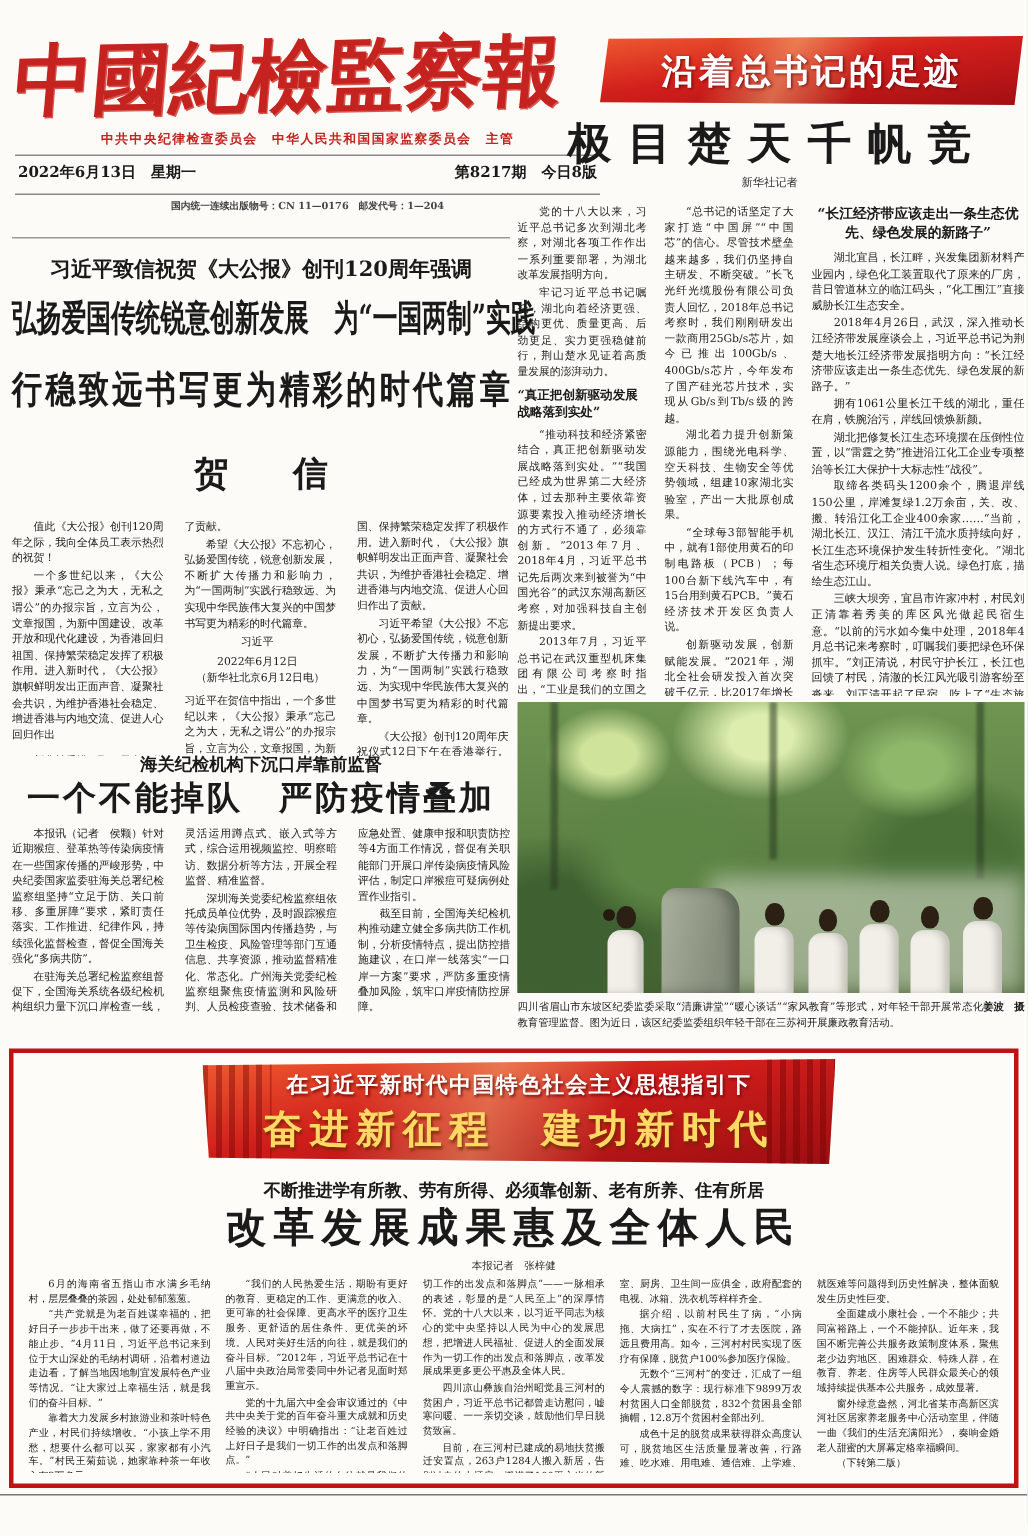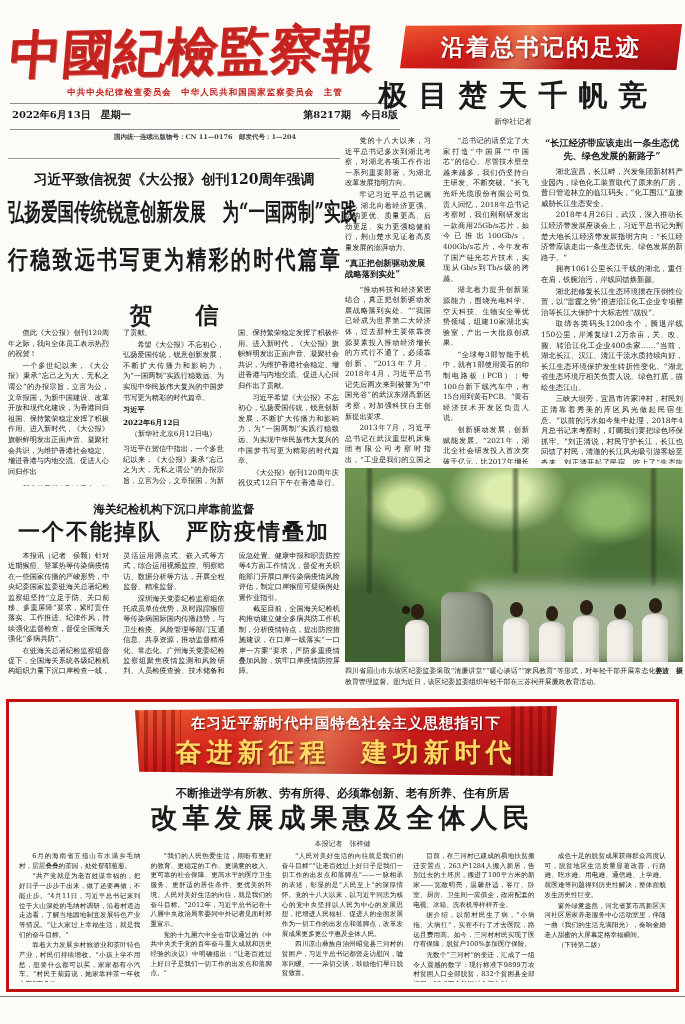--- a/index.html
+++ b/index.html
@@ -36,23 +36,23 @@
   .fp-sub{font-weight:bold;font-size:8.4px;line-height:11.5px;margin:4px 0;text-indent:0;text-align:left;}
   .fp-sub2{font-weight:bold;font-size:9.2px;line-height:13px;margin:0 0 5px 0;text-indent:0;text-align:center;}
   .cont p:first-child{text-indent:0;}
   
   .lh-kicker{left:8px;top:171px;width:332px;text-align:center;font-size:14px;font-weight:bold;}
   .h1a{left:8px;top:197px;width:332px;height:26px;font-size:16.5px;font-weight:900;
       text-align:justify;text-align-last:justify;transform:scaleY(1.45);transform-origin:center top;white-space:nowrap;}
   .h1b{left:8px;top:243px;width:332px;height:30px;font-size:20px;font-weight:900;
       text-align:justify;text-align-last:justify;transform:scaleY(1.25);transform-origin:center top;white-space:nowrap;}
   .hexin-title{left:8px;top:300px;width:332px;text-align:center;font-size:23px;font-weight:900;letter-spacing:10px;text-indent:10px;}
-  .letter-cols{left:8px;top:328px;width:332px;height:158px;display:flex;gap:14px;}
+  .letter-cols{left:8px;top:346px;width:332px;height:158px;display:flex;gap:14px;}
   .l-col{width:101px;font-size:7.2px;line-height:10.6px;text-align:justify;overflow:hidden;}
-  .sign{text-align:left;font-weight:bold;margin:2px 4px 1px 0;text-indent:0;}
+  .sign{text-align:center;font-weight:normal;margin:2px 4px 1px 0;text-indent:0;}
   .sign-note{text-align:center;text-indent:0;margin-bottom:4px;}
   .news-gap{margin-top:7px;}
   
   .cu-kicker{left:8px;top:502px;width:332px;text-align:center;font-size:11.5px;font-weight:bold;}
   .cu-headline{left:8px;top:517px;width:332px;text-align:center;font-size:22px;font-weight:900;letter-spacing:2px;}
   .cu-body{left:8px;top:551px;width:332px;height:146px;column-count:3;column-gap:14px;
       font-size:7.2px;line-height:10.4px;text-align:justify;overflow:hidden;}
   
   .photo{left:345px;top:468px;width:338px;height:194px;overflow:hidden;background:
       radial-gradient(60px 45px at 18% 18%,#cfe39b 0 30%,transparent 70%),
@@ -247,20 +247,21 @@
         <p>“共产党就是为老百姓谋幸福的，把好日子一步步干出来，做了还要再做，不能止步。”4月11日，习近平总书记来到位于大山深处的毛纳村调研，沿着村道边走边看，了解当地因地制宜发展特色产业等情况。“让大家过上幸福生活，就是我们的奋斗目标。”</p>
         <p>靠着大力发展乡村旅游业和茶叶特色产业，村民们持续增收。“小孩上学不用愁，想要什么都可以买，家家都有小汽车。”村民王菊茹说，她家靠种茶一年收入有3万多元。</p>
         <p>“我们的人民热爱生活，期盼有更好的教育、更稳定的工作、更满意的收入、更可靠的社会保障、更高水平的医疗卫生服务、更舒适的居住条件、更优美的环境。人民对美好生活的向往，就是我们的奋斗目标。”2012年，习近平总书记在十八届中央政治局常委同中外记者见面时郑重宣示。</p>
         <p>党的十九届六中全会审议通过的《中共中央关于党的百年奋斗重大成就和历史经验的决议》中明确指出：“让老百姓过上好日子是我们一切工作的出发点和落脚点。”</p>
         <p>“人民对美好生活的向往就是我们的奋斗目标”“让老百姓过上好日子是我们一切工作的出发点和落脚点”——一脉相承的表述，彰显的是“人民至上”的深厚情怀。党的十八大以来，以习近平同志为核心的党中央坚持以人民为中心的发展思想，把增进人民福祉、促进人的全面发展作为一切工作的出发点和落脚点，改革发展成果更多更公平惠及全体人民。</p>
         <p>四川凉山彝族自治州昭觉县三河村的贫困户，习近平总书记都曾走访慰问，嘘寒问暖、一一亲切交谈，鼓励他们早日脱贫致富。</p>
         <p>目前，在三河村已建成的易地扶贫搬迁安置点，263户1284人搬入新居，告别过去的土坯房，搬进了100平方米的新家——宽敞明亮，温馨舒适，客厅、卧室、厨房、卫生间一应俱全，政府配套的电视、冰箱、洗衣机等样样齐全。</p>
         <p>据介绍，以前村民生了病，“小病拖、大病扛”，实在不行了才去医院，路远且费用高。如今，三河村村民实现了医疗有保障，脱贫户100%参加医疗保险。</p>
         <p>无数个“三河村”的变迁，汇成了一组令人震撼的数字：现行标准下9899万农村贫困人口全部脱贫，832个贫困县全部摘帽，12.8万个贫困村全部出列。</p>
         <p>成色十足的脱贫成果获得群众高度认可，脱贫地区生活质量显著改善，行路难、吃水难、用电难、通信难、上学难、就医难等问题得到历史性解决，整体面貌发生历史性巨变。</p>
+        <p>全面建成小康社会，一个不能少；共同富裕路上，一个不能掉队。近年来，我国不断完善公共服务政策制度体系，聚焦老少边穷地区、困难群众、特殊人群，在教育、养老、住房等人民群众最关心的领域持续提供基本公共服务，成效显著。</p>
         <p>窗外绿意盎然，河北省某市高新区滨河社区居家养老服务中心活动室里，伴随一曲《我们的生活充满阳光》，奏响金婚老人甜蜜的大屏幕定格幸福瞬间。</p>
         <p>（下转第二版）</p>
       </div>
   </div>
 
   <div class="abs footer-rule"></div>
   <div class="abs footer">本报网址：http://jjjcb.ccdi.gov.cn　中央纪委国家监委网站：http://www.ccdi.gov.cn</div>
 
 </div>
 

